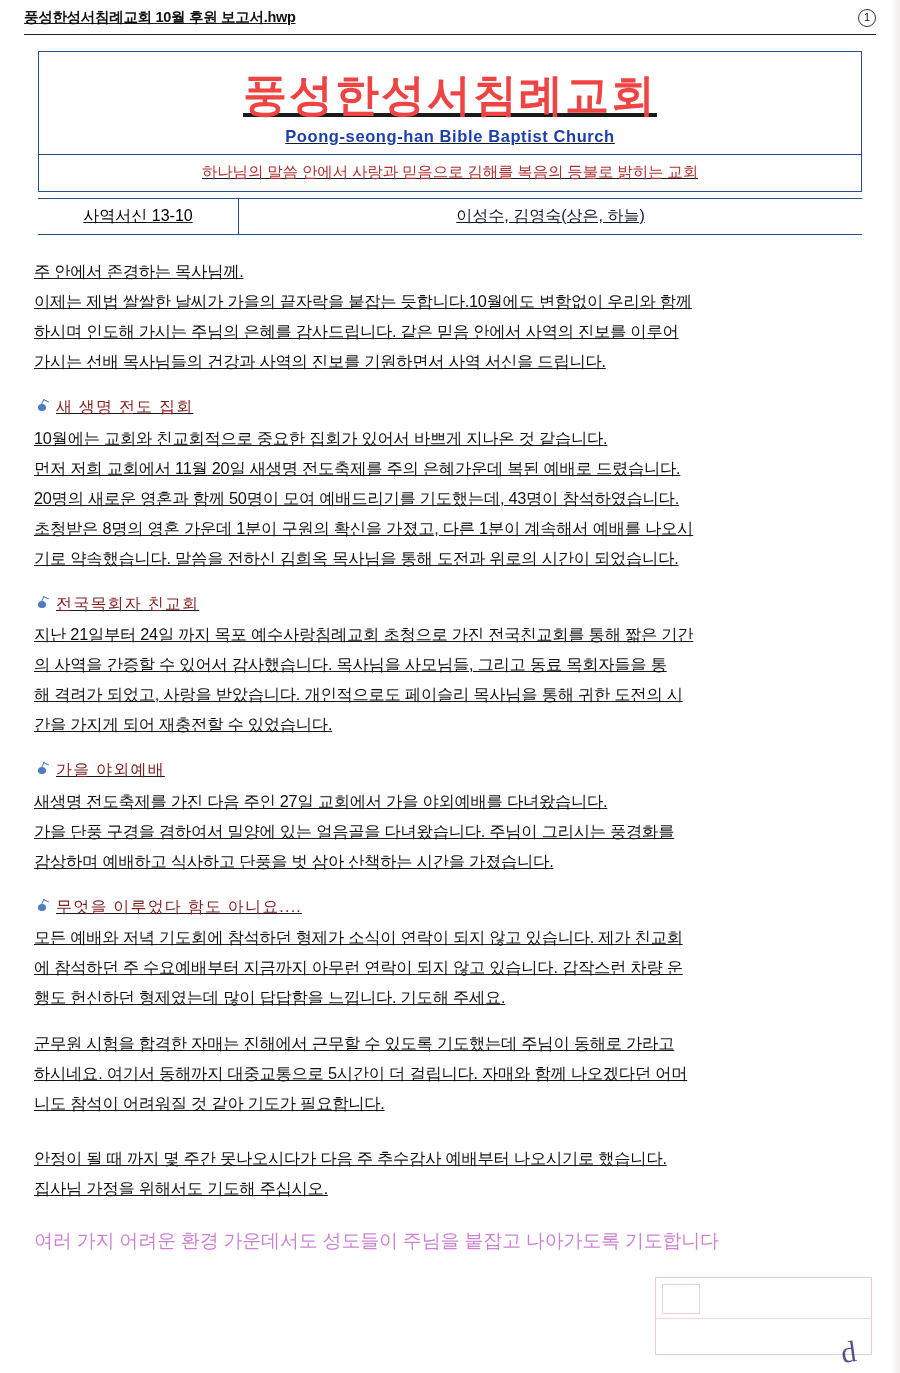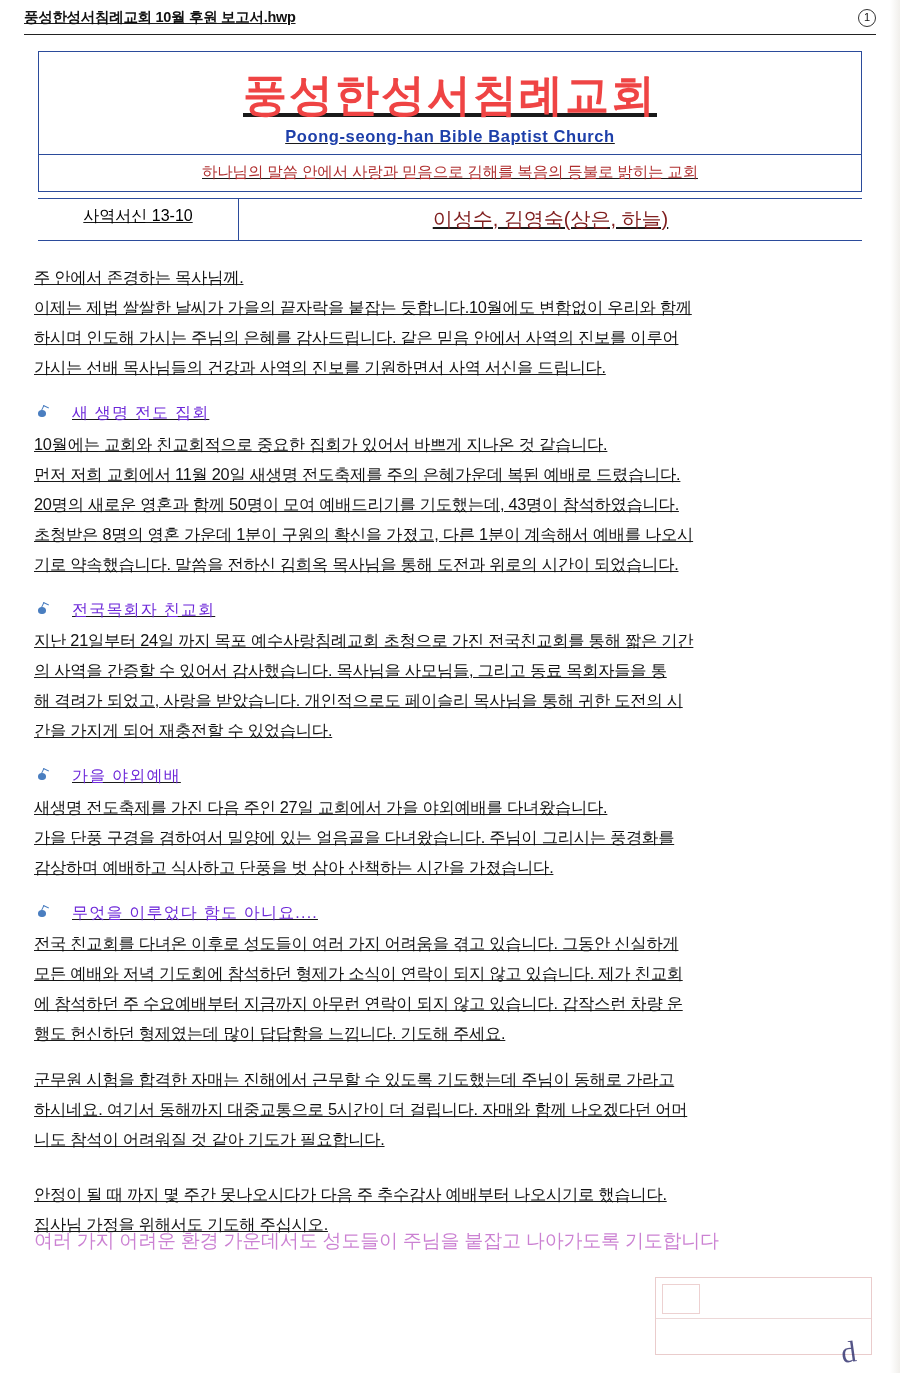--- a/index.html
+++ b/index.html
@@ -100,23 +100,23 @@
     width: 200px;
     text-align: center;
     font-size: 16px;
     padding: 7px 0;
     border-right: 1.2px solid #2b4b9b;
     color: #000000;
   }
   .inforow .cell-right {
     flex: 1;
     text-align: center;
-    font-size: 20px;
+    font-size: 16px;
     padding: 7px 0;
-    color: #7f1d1d;
+    color: #0f172a;
   }
 
   
   .body {
     margin: 22px 34px 0 34px;
     font-size: 16.3px;
     line-height: 1.72;
     letter-spacing: -0.25px;
     color: #121212;
   }
@@ -124,27 +124,27 @@
     margin: 0 0 2px 0;
   }
   .para.justify {
     text-align: justify;
     text-justify: inter-character;
   }
   .blockgap { height: 16px; }
   .smallgap { height: 9px; }
 
   .sectionhead {
-    color: #6d28d9;
+    color: #7f1d1d;
     font-size: 16px;
     letter-spacing: 1.2px;
     margin: 0 0 3px 2px;
     display: flex;
     align-items: center;
-    gap: 23px;
+    gap: 7px;
   }
   .bullet-icon {
     display: inline-block;
     width: 13px;
     height: 13px;
     position: relative;
   }
   .bullet-icon::before {
     content: "";
     position: absolute;
@@ -276,21 +276,20 @@
     <div class="para">새생명 전도축제를 가진 다음 주인 27일 교회에서 가을 야외예배를 다녀왔습니다.</div>
     <div class="para">가을 단풍 구경을 겸하여서 밀양에 있는 얼음골을 다녀왔습니다. 주님이 그리시는 풍경화를</div>
     <div class="para">감상하며 예배하고 식사하고 단풍을 벗 삼아 산책하는 시간을 가졌습니다.</div>
 
     <div class="blockgap"></div>
 
     <div class="sectionhead">
       <span class="bullet-icon"></span>
       <span>무엇을 이루었다 함도 아니요....</span>
     </div>
-    <div class="para justify">전국 친교회를 다녀온 이후로 성도들이 여러 가지 어려움을 겪고 있습니다. 그동안 신실하게</div>
     <div class="para justify">모든 예배와 저녁 기도회에 참석하던 형제가 소식이 연락이 되지 않고 있습니다. 제가 친교회</div>
     <div class="para justify">에 참석하던 주 수요예배부터 지금까지 아무런 연락이 되지 않고 있습니다. 갑작스런 차량 운</div>
     <div class="para">행도 헌신하던 형제였는데 많이 답답함을 느낍니다. 기도해 주세요.</div>
 
     <div class="blockgap"></div>
 
     <div class="para justify">군무원 시험을 합격한 자매는 진해에서 근무할 수 있도록 기도했는데 주님이 동해로 가라고</div>
     <div class="para justify">하시네요. 여기서 동해까지 대중교통으로 5시간이 더 걸립니다. 자매와 함께 나오겠다던 어머</div>
     <div class="para">니도 참석이 어려워질 것 같아 기도가 필요합니다.</div>
 

